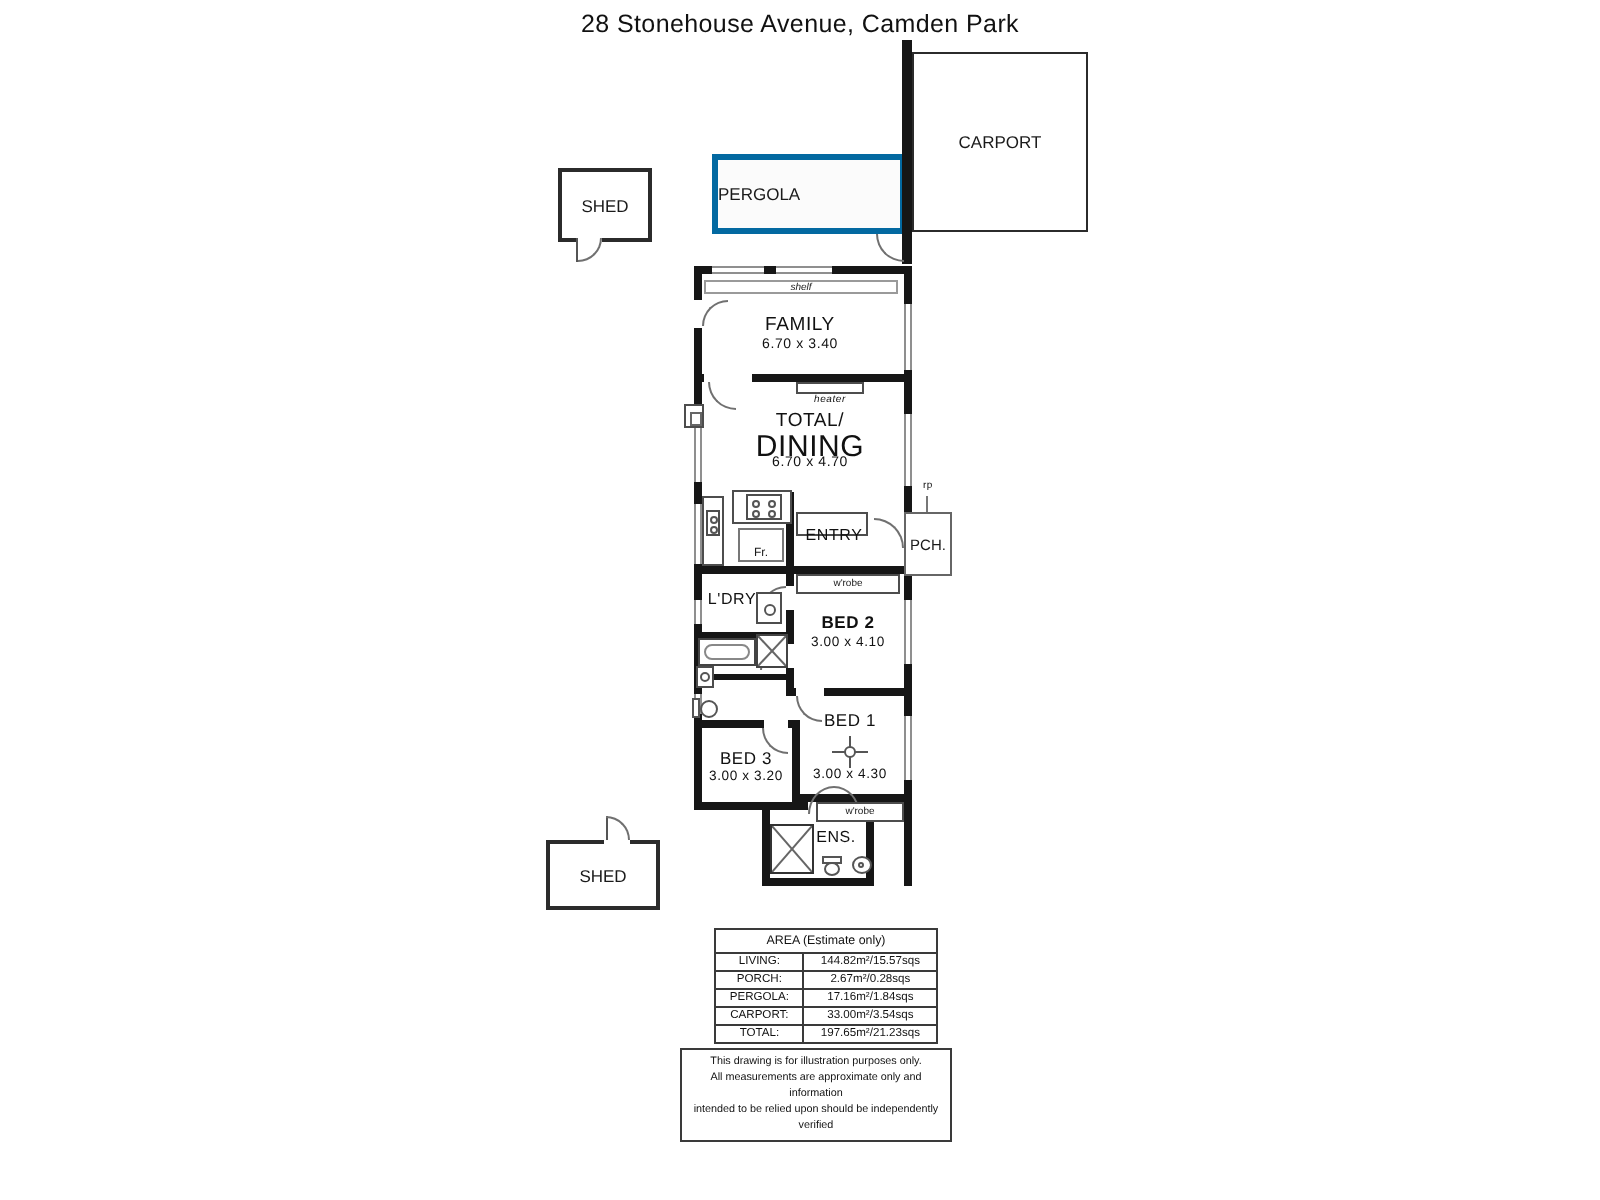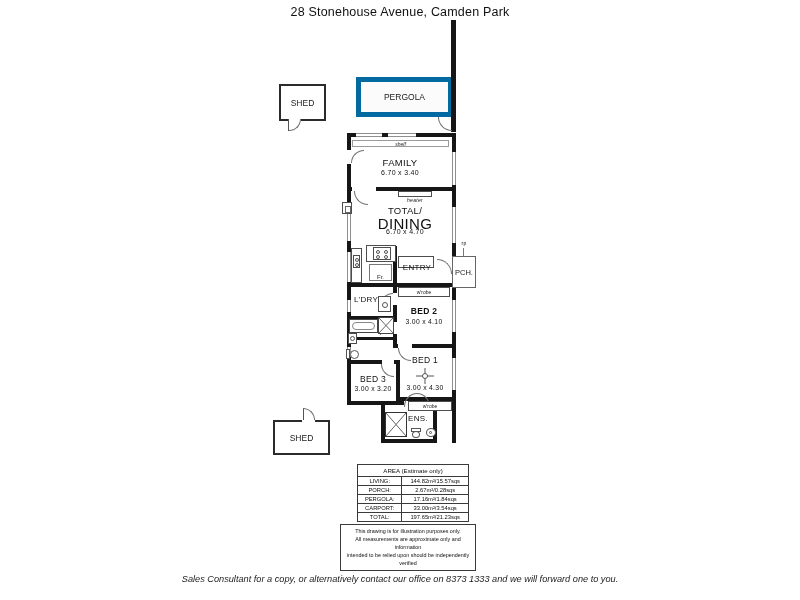--- a/index.html
+++ b/index.html
@@ -41,24 +41,27 @@
 
   <div class="lbl" style="left:0;top:6px;width:800px;font-size:12.5px;letter-spacing:.2px;">28 Stonehouse Avenue, Camden Park</div>
 
   <div class="outline" style="left:279px;top:84px;width:47px;height:37px;">
     <span class="room-name" style="font-size:8.5px;">SHED</span>
   </div>
   <div class="gap" style="left:288px;top:117px;width:13px;height:6px;"></div>
   <div style="position:absolute;left:288px;top:119px;width:1px;height:12px;background:#555;"></div>
   <div class="arc arc-br" style="left:289px;top:119px;width:12px;height:12px;"></div>
 
-  <div style="position:absolute;left:356px;top:77px;width:97px;height:40px;border:5px solid #0369a1;background:#fbfbfb;box-sizing:border-box;display:flex;align-items:center;justify-content:center;">
+  <div style="position:absolute;left:356px;top:77px;width:97px;height:40px;border:3px solid #0369a1;background:#fbfbfb;box-sizing:border-box;display:flex;align-items:center;">
     <span class="room-name" style="font-size:8.5px;">PERGOLA</span>
   </div>
 
+  <div class="outline" style="left:456px;top:26px;width:88px;height:90px;border-width:1.5px;">
+    <span class="room-name" style="font-size:8.5px;">CARPORT</span>
+  </div>
   <div class="wall" style="left:451px;top:20px;width:5px;height:112px;"></div>
   <div class="arc arc-bl" style="left:438px;top:117px;width:14px;height:14px;"></div>
 
   <div class="wall" style="left:347px;top:133px;width:109px;height:4px;"></div>
   <div class="wall" style="left:347px;top:133px;width:4px;height:272px;"></div>
   <div class="wall" style="left:452px;top:133px;width:4px;height:310px;"></div>
   <div class="wall" style="left:347px;top:187px;width:109px;height:4px;"></div>
   <div class="wall" style="left:393px;top:246px;width:4px;height:40px;"></div>
   <div class="wall" style="left:347px;top:283px;width:109px;height:4px;"></div>
   <div class="wall" style="left:393px;top:283px;width:4px;height:65px;"></div>
@@ -235,15 +238,14 @@
         </tr>
   </tbody>
     </table>
 
   <div class="disc-box">
     <div>This drawing is for illustration purposes only.</div>
     <div>All measurements are approximate only and information</div>
     <div>intended to be relied upon should be independently verified</div>
   </div>
 
-  <div class="foot" style="top:574px;">Sales Consultant for a copy, or alternatively contact our office on 8373 1333 and we will forward one to you.</div>
 
 </div>
 
 </body></html>

